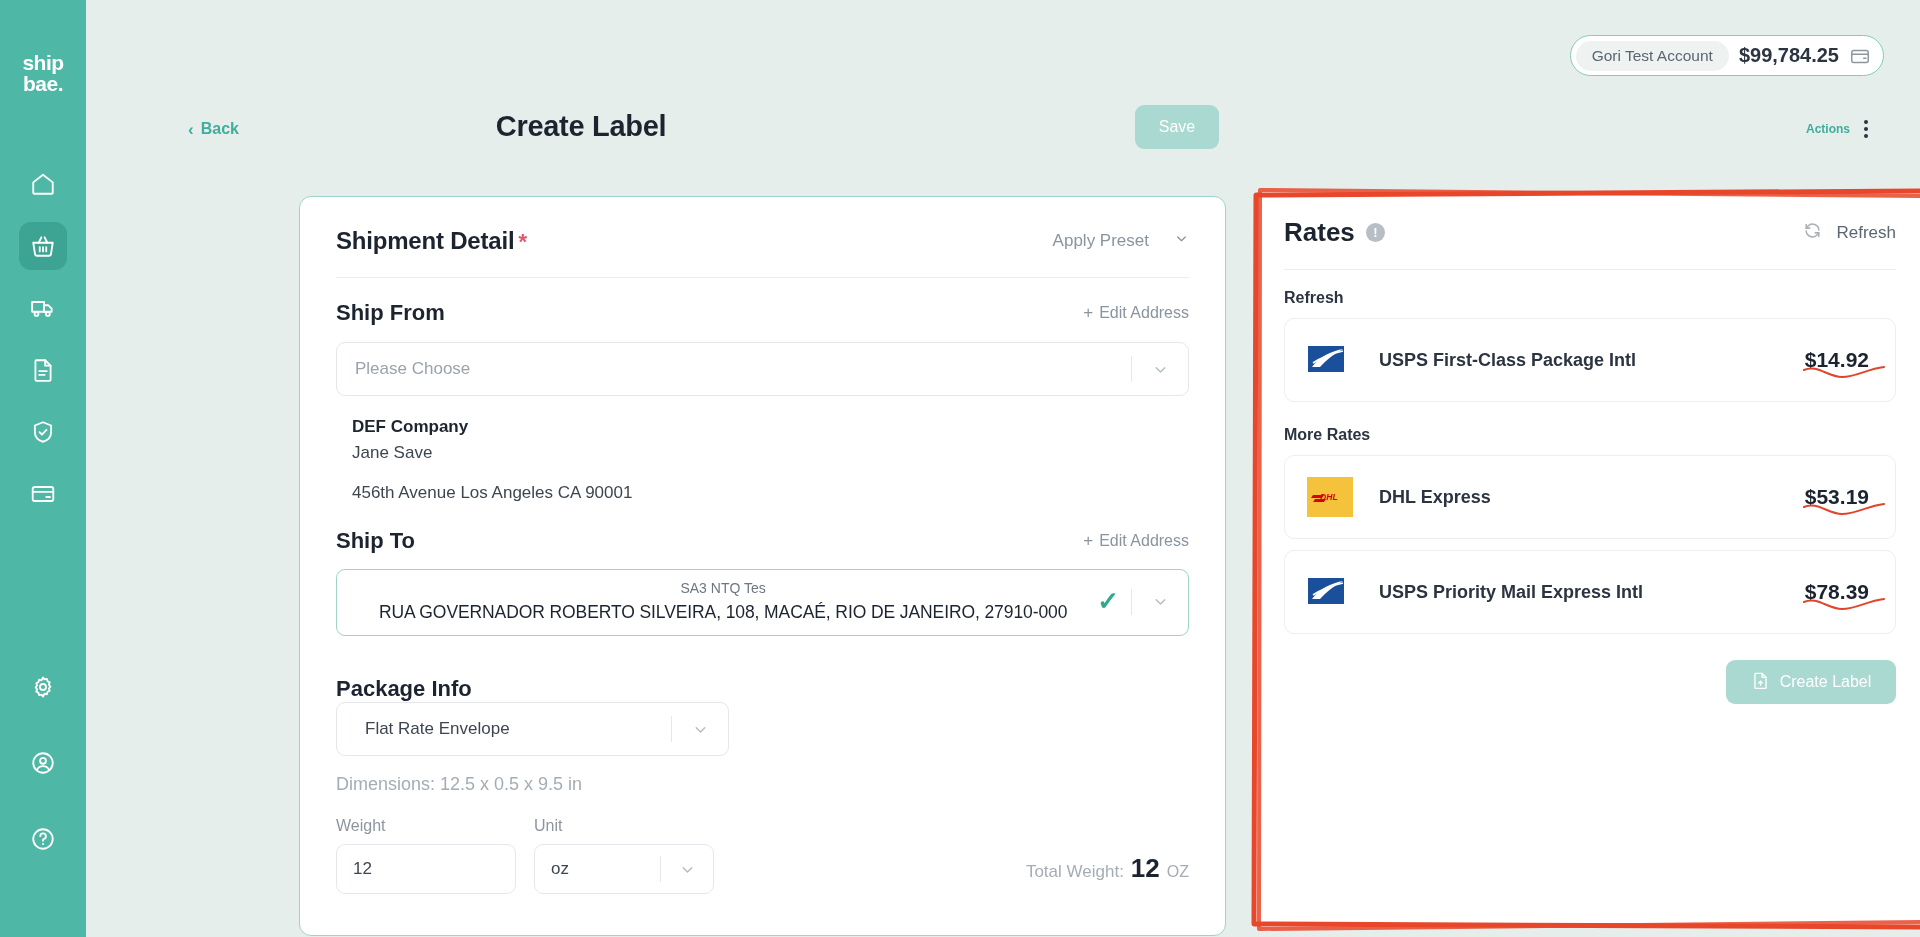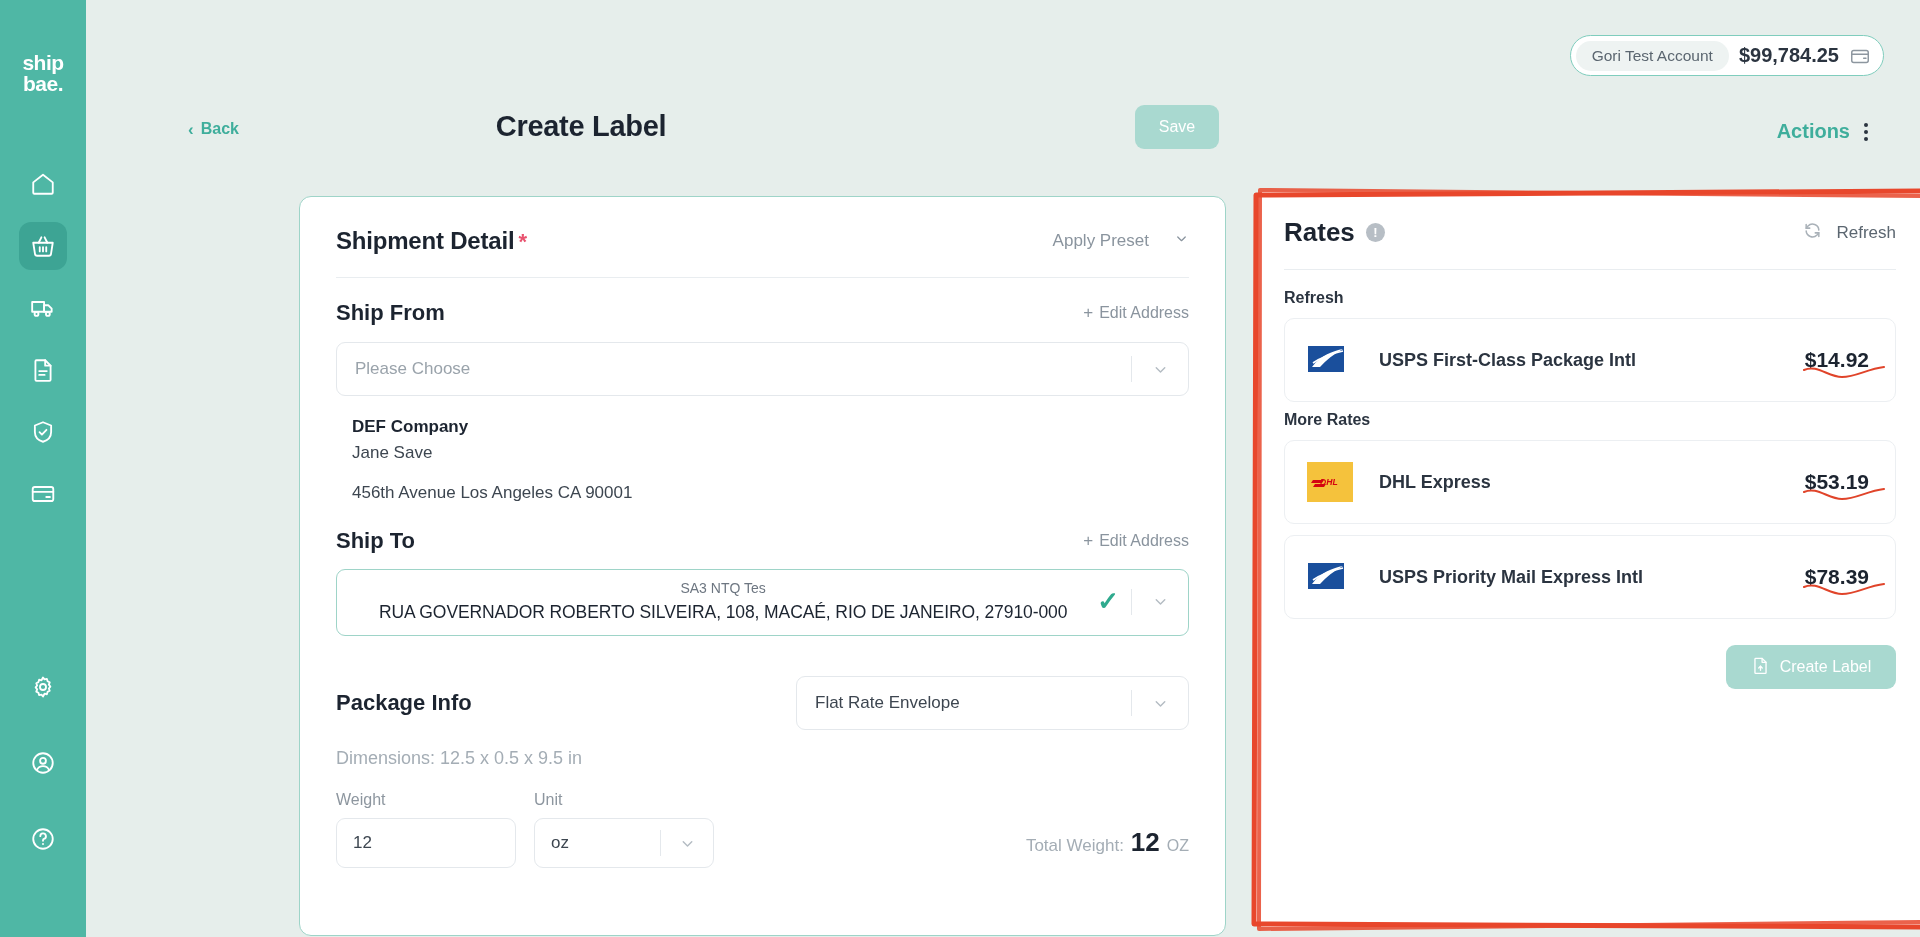--- a/index.html
+++ b/index.html
@@ -93,21 +93,21 @@
     width: 84px; height: 44px;
     background: #a9d9d0; color: #ffffff;
     border: none; border-radius: 9px;
     font-size: 16px; font-family: inherit;
     cursor: default;
   }
   .actions-wrap {
     position: absolute; right: 52px; top: 10px;
     display: flex; align-items: center; gap: 14px; cursor: pointer;
   }
-  .actions-label { color: #3fae9c; font-size: 20px; font-weight: 700; }
+  .actions-label { color: #3fae9c; font-size: 12px; font-weight: 700; }
   .kebab { display: flex; flex-direction: column; gap: 3px; }
   .kebab span { width: 4px; height: 4px; border-radius: 50%; background: #2b3440; }
 
   
   .ship-card {
     position: absolute; left: 213px; top: 196px;
     width: 927px; height: 740px;
     background: #ffffff;
     border: 1.5px solid #9ed4c8;
     border-radius: 12px;
@@ -155,25 +155,25 @@
     border: 1.5px solid #9ed4c8; border-radius: 9px;
     background: #fff;
     display: flex; align-items: center;
     padding: 8px 0 10px 18px;
   }
   .shipto-text { flex: 1; text-align: center; }
   .shipto-sub { font-size: 14px; color: #6d7681; line-height: 1.5; }
   .shipto-main { font-size: 17.5px; color: #1c2430; line-height: 1.5; letter-spacing: -0.1px; }
   .check-ok { color: #2faa8e; font-size: 26px; font-weight: 700; padding: 0 12px 0 6px; }
 
-  .pkg-row { display: flex; align-items: center; justify-content: space-between; margin-top: 40px; }
+  .pkg-row { display: flex; justify-content: space-between; margin-top: 40px; flex-direction: column; }
   .pkg-select {
     width: 393px; height: 54px;
     border: 1px solid #e4e8ec; border-radius: 9px;
-    display: flex; align-items: center; padding-left: 18px; cursor: pointer;
+    display: flex; align-items: center; padding-left: 28px; cursor: pointer;
   }
   .dims { margin-top: 18px; font-size: 18px; color: #a4adb5; }
 
   .weight-row { display: flex; align-items: flex-end; margin-top: 22px; }
   .field-label { font-size: 16px; color: #8d969f; margin-bottom: 9px; }
   .inp {
     width: 180px; height: 50px;
     border: 1px solid #e4e8ec; border-radius: 9px;
     background: #fff; padding: 0 16px;
     font-size: 17px; color: #3d4650;
@@ -521,21 +521,21 @@
         <span class="rate-price-wrap">
           <span class="rate-price">$14.92</span>
           <span class="squiggle">
             <svg width="86" height="15" viewBox="0 0 86 15" fill="none">
                 <path d="M3 4 C16 -2, 27 11, 41 11 C55 11, 66 3, 83 1" stroke="#e0442a" stroke-width="2" stroke-linecap="round"></path>
               </svg>
           </span>
         </span>
       </div>
 
-      <div class="group-label" style="margin-top:9px">More Rates</div>
+      <div class="group-label" style="margin-top:24px">More Rates</div>
 
       <div class="rate-card">
         <span class="carrier-logo">
           <svg width="46" height="46" viewBox="0 0 46 46">
             <rect x="0" y="3" width="46" height="40" fill="#f5c23c"></rect>
             <g fill="#d40511">
               <path d="M6 21h11l-2 3H4z"></path>
                 <path d="M8 25h11l-2 3H6z"></path>
               <text x="13" y="26.4" font-family="Liberation Sans, sans-serif" font-size="8.6" font-weight="700" font-style="italic" fill="#d40511">DHL</text>
             </g>

